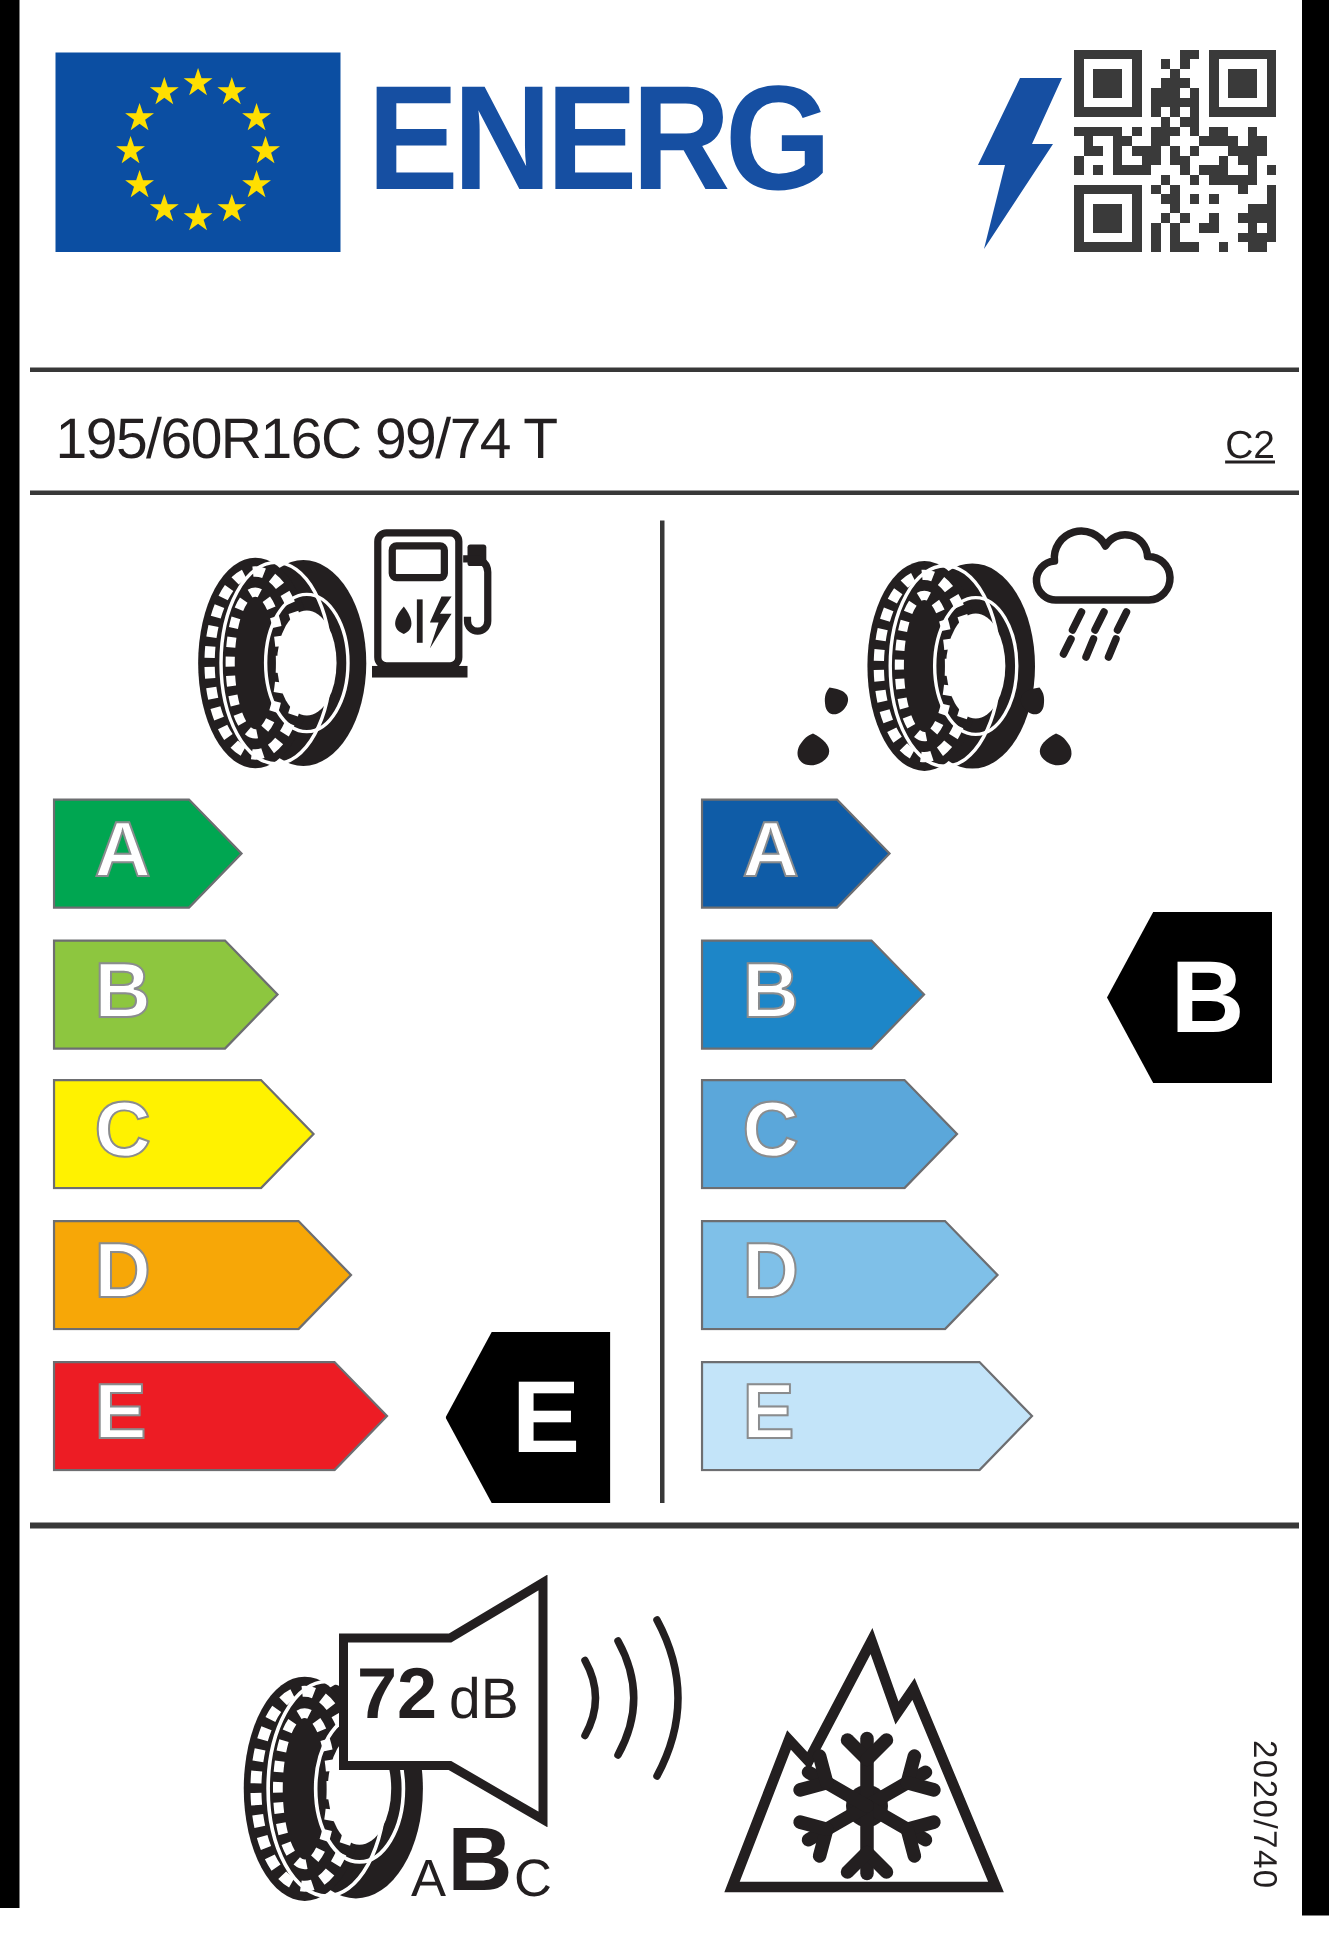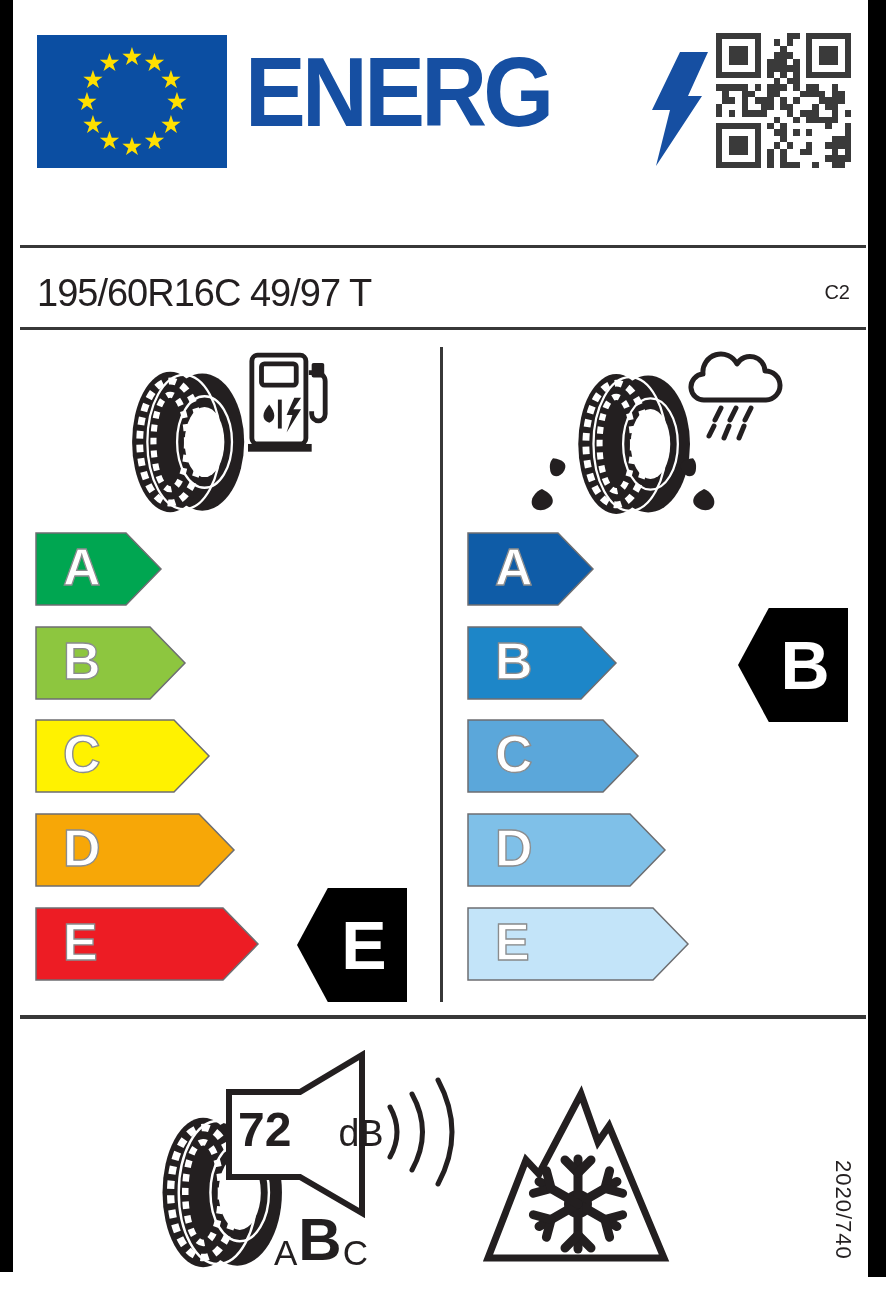--- a/index.html
+++ b/index.html
@@ -20,41 +20,41 @@
   .qr{left:716px;top:33px;width:135px;height:135px;}
   
   .rule{left:20px;width:846px;background:#383838;}
   .rule1{top:245px;height:3px;}
   .rule2{top:327px;height:3px;}
   .rule3{top:1015px;height:4px;}
   .vdivider{left:440px;top:347px;width:3px;height:655px;background:#383838;}
   .brand{left:37px;top:199px;font-size:33px;font-weight:700;letter-spacing:-1px;}
   .model{right:36px;top:201px;font-size:31px;letter-spacing:-1px;}
   .tyresize{left:37px;top:272px;font-size:38px;letter-spacing:-1px;}
-  .tyreclass{right:36px;top:281px;font-size:20px;}
+  .tyreclass{right:36px;top:281px;font-size:26px;text-decoration:underline;}
   
   .arrow{height:74px;}
   .arrow svg{position:absolute;left:0;top:0;}
   .arrow .letter{
     position:absolute;left:28px;top:50%;transform:translateY(-54%);
     font-size:52px;font-weight:700;color:#fff;-webkit-text-stroke:1.3px #8a8c8e;
     text-shadow:0 0 1px #8a8c8e;line-height:1;
   }
   .indicator{
     width:110px;height:114px;background:#000;
     clip-path:polygon(0% 50%,28% 0%,100% 0%,100% 100%,28% 100%);
     display:flex;align-items:center;justify-content:center;
   }
   .indicator .letter{font-size:68px;font-weight:800;color:#fff;line-height:1;margin-left:24px;}
   .ind-fuel{left:297px;top:888px;}
   .ind-wet{left:738px;top:608px;}
   
-  .noise-text{left:238px;top:1102px;display:flex;align-items:baseline;z-index:4;gap:25px;}
+  .noise-text{left:238px;top:1102px;display:flex;align-items:baseline;z-index:4;}
   .noise-value{font-size:48px;font-weight:800;}
-  .noise-unit{font-size:38px;font-weight:400;margin-left:21px;font-family:Liberation Mono, monospace;}
+  .noise-unit{font-size:38px;font-weight:400;margin-left:8px;}
   .noise-classes{left:274px;top:1210px;display:flex;align-items:flex-end;z-index:4;line-height:1;}
   .nc-a,.nc-c{font-size:35px;font-weight:400;}
   .nc-b{font-size:60px;font-weight:800;margin:0 1px;}
   .regulation{left:856px;top:1160px;font-size:22px;letter-spacing:1px;
               transform:rotate(90deg);transform-origin:top left;white-space:nowrap;}
   svg{display:block;}
 </style>
 </head>
 <body>
 
@@ -317,21 +317,21 @@
       <rect x="8" y="20" width="1" height="1" fill="#3a3a3a"></rect>
       <rect x="10" y="20" width="1" height="1" fill="#3a3a3a"></rect>
       <rect x="11" y="20" width="1" height="1" fill="#3a3a3a"></rect>
       <rect x="12" y="20" width="1" height="1" fill="#3a3a3a"></rect>
       <rect x="15" y="20" width="1" height="1" fill="#3a3a3a"></rect>
       <rect x="18" y="20" width="1" height="1" fill="#3a3a3a"></rect>
       <rect x="19" y="20" width="1" height="1" fill="#3a3a3a"></rect>
     </svg>
 
   <div class="abs rule rule1"></div>
-  <div class="abs tyresize">195/60R16C 49/97 T</div>
+  <div class="abs tyresize">195/60R16C 99/74 T</div>
   <div class="abs tyreclass">C2</div>
   <div class="abs rule rule2"></div>
   <div class="abs vdivider"></div>
 
   <svg class="abs" style="left:126px;top:364px" width="122" height="156" viewBox="0 0 160 200">
       <use href="#tire"></use>
     </svg>
   <svg class="abs" style="left:248px;top:350px" width="82" height="104" viewBox="0 0 85 105">
     <rect x="4" y="4" width="56" height="92" rx="6" fill="#fff" stroke="#231f20" stroke-width="5"></rect>
     <rect x="14" y="13" width="36" height="22" rx="3" fill="#fff" stroke="#231f20" stroke-width="5"></rect>

